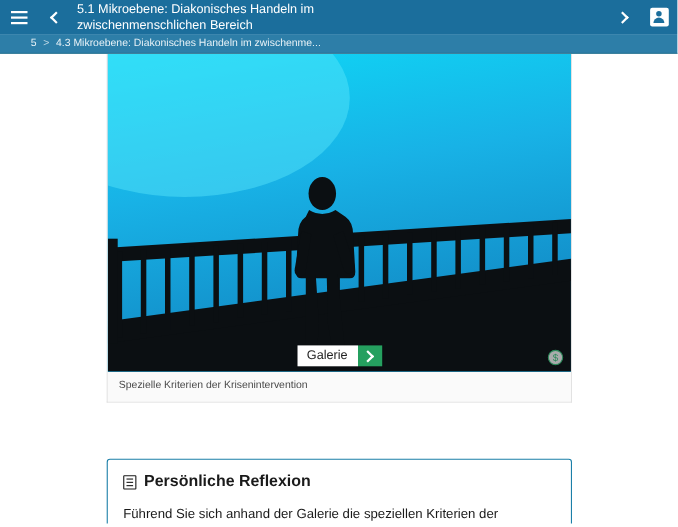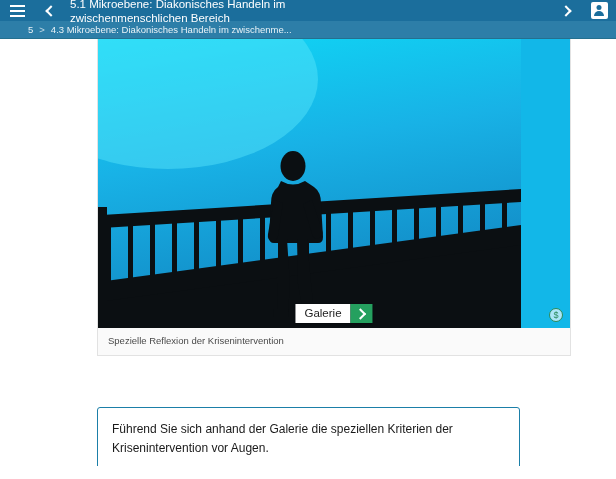--- a/index.html
+++ b/index.html
@@ -7,21 +7,21 @@
     margin: 0; padding: 0;
     width: 616px; height: 479px;
     overflow: hidden;
     background: #ffffff;
     font-family: "Liberation Sans", sans-serif;
   }
 
   
   .topbar {
     position: relative;
-    height: 21px;
+    height: 31px;
     background: #1b6e9c;
     color: #ffffff;
     display: flex;
     align-items: center;
   }
   .topbar .hamburger {
     width: 34px; height: 34px;
     display: flex; flex-direction: column;
     align-items: center; justify-content: center;
     gap: 3px;
@@ -109,21 +109,21 @@
     position: relative;
     height: 427px;
     background: #ffffff;
     overflow: hidden;
   }
 
   .card {
     position: absolute;
     left: 97px;
     top: 0px;
-    width: 474px;
+    width: 423px;
     background: #fafafa;
     border: 1px solid #e2e2e2;
     border-top: none;
   }
   .card .media {
     position: relative;
     width: 100%;
     height: 289px;
     overflow: hidden;
     background: #12b7e8;
@@ -300,21 +300,25 @@
 
       <div class="gallery-btn">
         <span class="lbl">Galerie</span>
         <span class="go">
           <i class="chev right"></i>
         </span>
       </div>
 
       <div class="coin">$</div>
     </div>
-    <div class="caption">Spezielle Reflexion der Krisenintervention</div>
+    <div class="caption">Spezielle Kriterien der Krisenintervention</div>
   </div>
 
   <div class="panel">
+    <h2>
+      <span class="list-icon"></span>
+      <span>Persönliche Reflexion</span>
+    </h2>
     <p>Führend Sie sich anhand der Galerie die speziellen Kriterien der Krisenintervention vor Augen.</p>
 
   </div>
 
 </div>
 
 </body></html>

